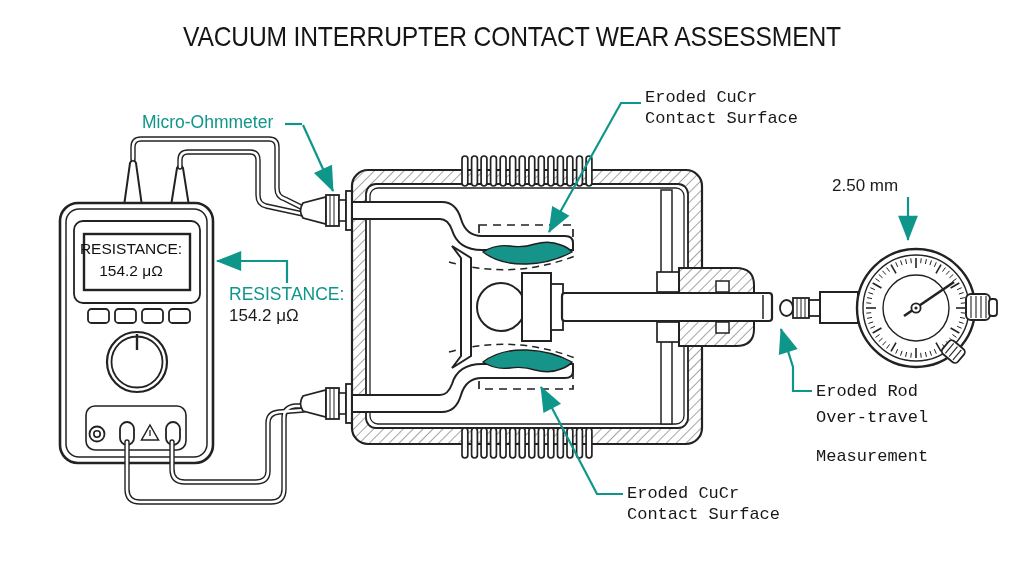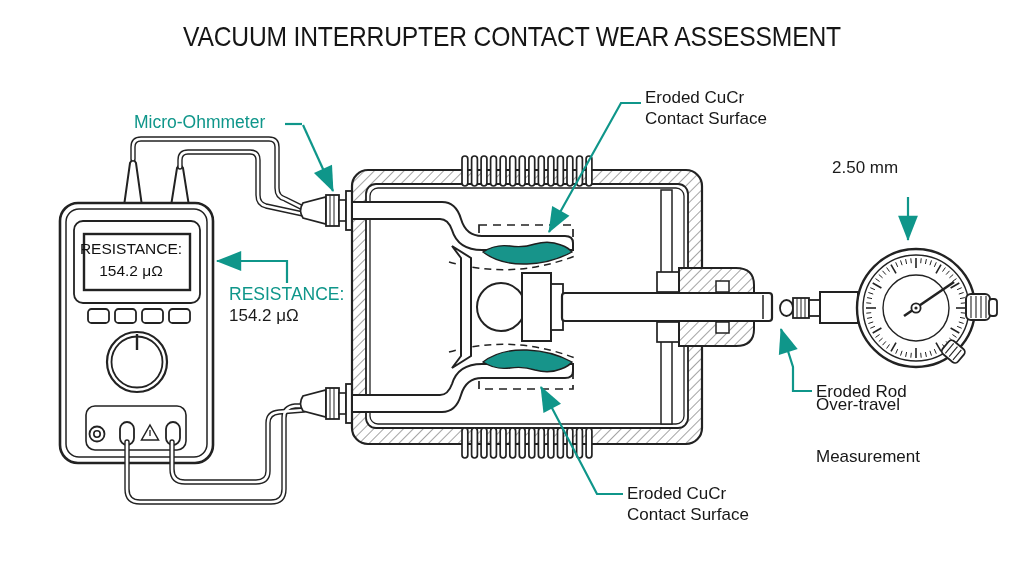--- a/index.html
+++ b/index.html
@@ -5,21 +5,21 @@
   html,body{margin:0;padding:0;background:#ffffff;}
   .canvas{position:relative;width:1024px;height:572px;background:#ffffff;overflow:hidden;
           font-family:"Liberation Sans",sans-serif;border-radius:15px;}
   .canvas svg{position:absolute;left:0;top:0;}
   .lbl{position:absolute;white-space:nowrap;color:var(--ink,#1b1b1b);line-height:1.2;}
   .title{left:0;top:20px;width:100%;text-align:center;font-size:28px;font-weight:500;
          letter-spacing:-.2px;transform:scaleX(.88);transform-origin:50% 50%;color:#151515;}
   .teal{color:var(--accent,#0F968A);font-weight:500;}
   .callout{font-size:17.5px;}
   .value{font-size:17px;font-weight:500;color:#1b1b1b;}
-  .anno{font-size:17px;color:#171717;}
+  .anno{font-size:17px;color:#171717;font-family:Liberation Mono, monospace;}
   .screen-text{font-size:15.5px;font-weight:500;color:#111;position:absolute;
                left:78px;width:106px;text-align:center;}
 </style>
 </head>
 <body>
 
 <div class="canvas">
 
   <svg id="diagram" width="1024" height="572" viewBox="0 0 1024 572">
     <defs>
@@ -265,32 +265,32 @@
       <path d="M287,283 V261 H217" marker-end="url(#arr)"></path>
       <path d="M908,197 V240" marker-end="url(#arr)"></path>
       <path d="M641,103 L621,103 L549,232" marker-end="url(#arr)"></path>
       <path d="M623,494 L597,494 L541,387" marker-end="url(#arr)"></path>
       <path d="M812,391 H793 V367 L781,329" marker-end="url(#arr)"></path>
     </g>
   </svg>
 
   <div class="lbl title">VACUUM INTERRUPTER CONTACT WEAR ASSESSMENT</div>
 
-  <div class="lbl teal callout" style="left:134px;top:112px;">Micro-Ohmmeter</div>
+  <div class="lbl teal callout" style="left:142px;top:112px;">Micro-Ohmmeter</div>
 
   <div class="screen-text" style="top:240px;">RESISTANCE:</div>
   <div class="screen-text" style="top:262px;">154.2 μΩ</div>
 
   <div class="lbl teal callout" style="left:229px;top:284px;">RESISTANCE:</div>
   <div class="lbl value" style="left:229px;top:306px;">154.2 μΩ</div>
 
-  <div class="lbl value" style="left:832px;top:158px;">2.50 mm</div>
+  <div class="lbl value" style="left:832px;top:176px;">2.50 mm</div>
 
   <div class="lbl anno" style="left:645px;top:88px;">Eroded CuCr</div>
   <div class="lbl anno" style="left:645px;top:109px;">Contact Surface</div>
 
   <div class="lbl anno" style="left:627px;top:484px;">Eroded CuCr</div>
   <div class="lbl anno" style="left:627px;top:505px;">Contact Surface</div>
 
   <div class="lbl anno" style="left:816px;top:382px;">Eroded Rod</div>
-  <div class="lbl anno" style="left:816px;top:395px;">Over-travel</div>
+  <div class="lbl anno" style="left:816px;top:408px;">Over-travel</div>
   <div class="lbl anno" style="left:816px;top:447px;">Measurement</div>
 </div>
 
 </body></html>

